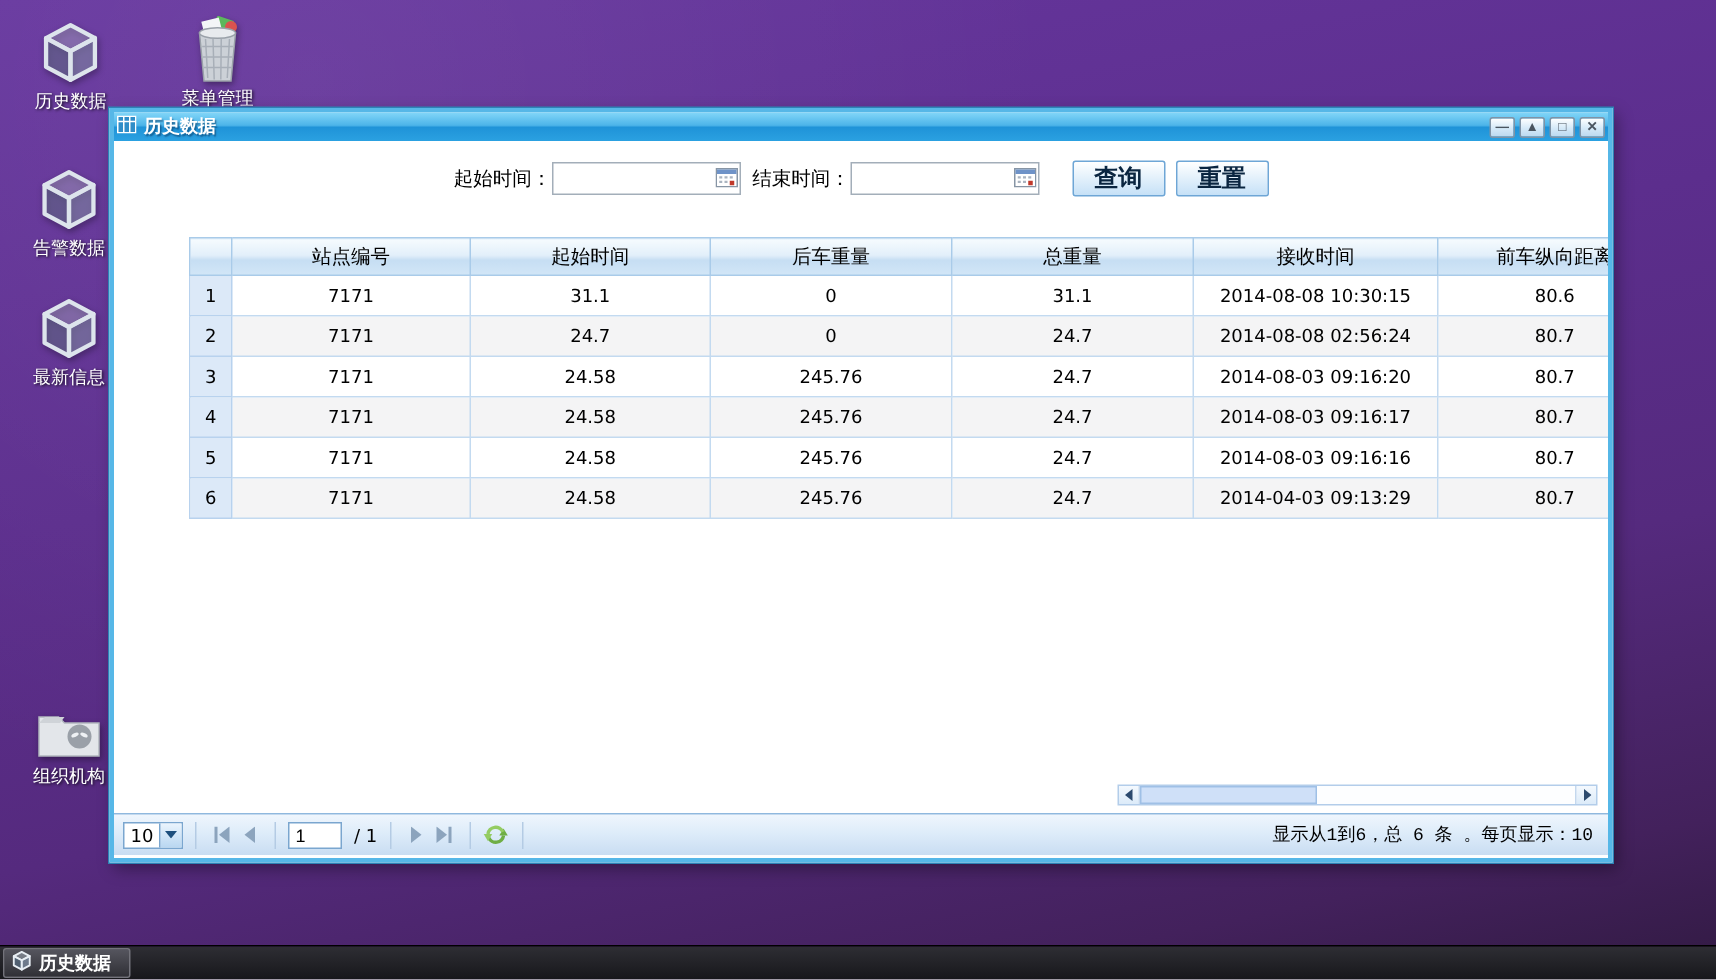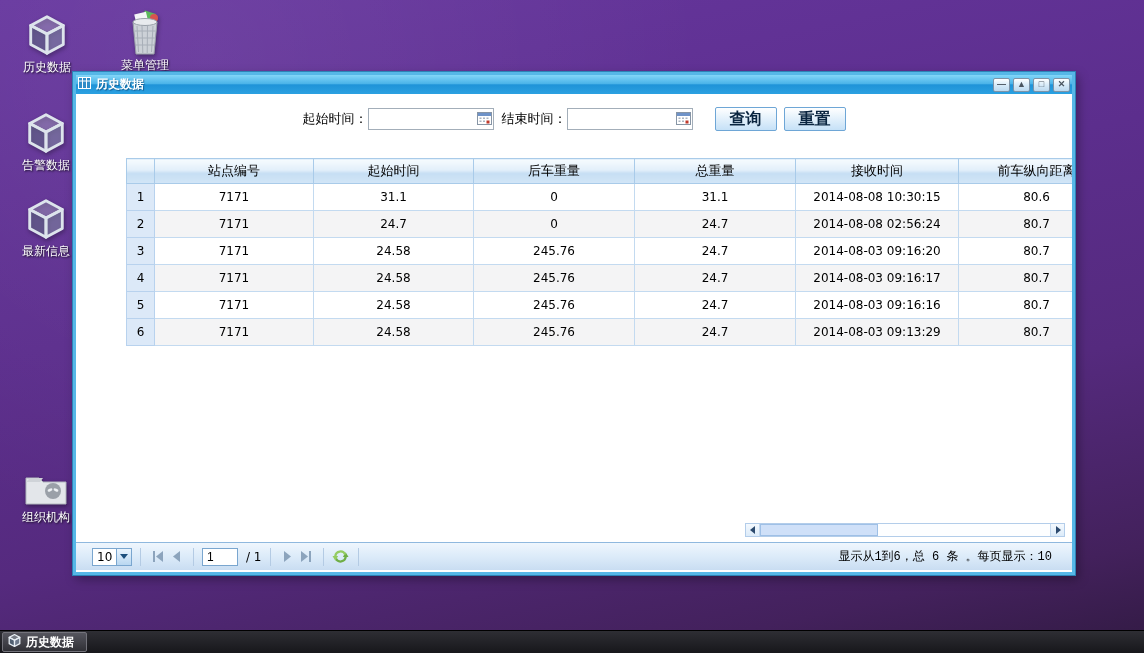--- a/index.html
+++ b/index.html
@@ -59,21 +59,21 @@
     border:1px solid #b3cdea; background:#fdfeff; }
   .hs-arrow { width:14px; height:100%; flex:0 0 14px; display:flex; align-items:center; justify-content:center;
     background:linear-gradient(#f4f9fe,#dcebf9); cursor:pointer; }
   .hs-arrow.left { border-right:1px solid #c4d8ee; }
   .hs-arrow.right { border-left:1px solid #c4d8ee; margin-left:auto; }
   .hs-thumb { width:118px; height:100%; background:#cfe0f8; border:1px solid #9fc0e6; cursor:grab; }
   .hs-track { flex:1; cursor:pointer; }
 
   
   .pagebar { position:absolute; left:0; right:0; bottom:2px; height:28px; display:flex; align-items:center;
-    padding:0 16px; background:linear-gradient(#eff6fd,#dcebf9 50%,#c9ddf2); border-top:1px solid #8fb8de; }
+    padding:0 6px; background:linear-gradient(#eff6fd,#dcebf9 50%,#c9ddf2); border-top:1px solid #8fb8de; }
   .psel { display:flex; width:40px; height:18px; border:1px solid #7aa6cf; background:#fff; cursor:pointer; }
   .psel .pval { flex:1; padding:1px 0 0 4px; font-size:12px; }
   .psel .parw { width:15px; display:flex; align-items:center; justify-content:center;
     background:linear-gradient(#eaf4fd,#b9d7f1); border-left:1px solid #7aa6cf; }
   .vsep { width:1px; height:18px; background:#b4cbe4; margin:0 8px; }
   .navbtn { width:18px; height:18px; border:0; background:transparent; display:flex; align-items:center;
     justify-content:center; cursor:pointer; padding:0; }
   .pg-input { width:36px; height:18px; border:1px solid #7aa6cf; font-size:12px; padding-left:4px; }
   .pg-total { margin-left:8px; }
   .status { margin-left:auto; margin-right:4px; font-size:12px; color:#000;font-family:Liberation Mono, monospace; }
@@ -267,21 +267,21 @@
               <td>24.7</td>
               <td>2014-08-03 09:16:16</td>
               <td>80.7</td>
             </tr>
             <tr class="even">
               <td class="rownum">6</td>
               <td>7171</td>
               <td>24.58</td>
               <td>245.76</td>
               <td>24.7</td>
-              <td>2014-08-03 09:13:29</td>
+              <td>2014-04-03 09:13:29</td>
               <td>80.7</td>
             </tr>
           </tbody>
       </table>
 
       <div class="hscroll">
         <span class="hs-arrow left">
             <svg width="6" height="8" viewBox="0 0 6 8">
               <polygon points="5,0 5,8 0,4" fill="#2c4a6e"></polygon>
             </svg>

